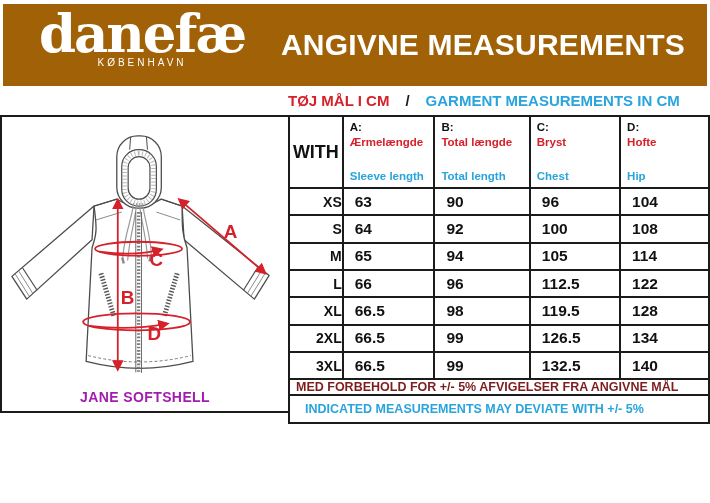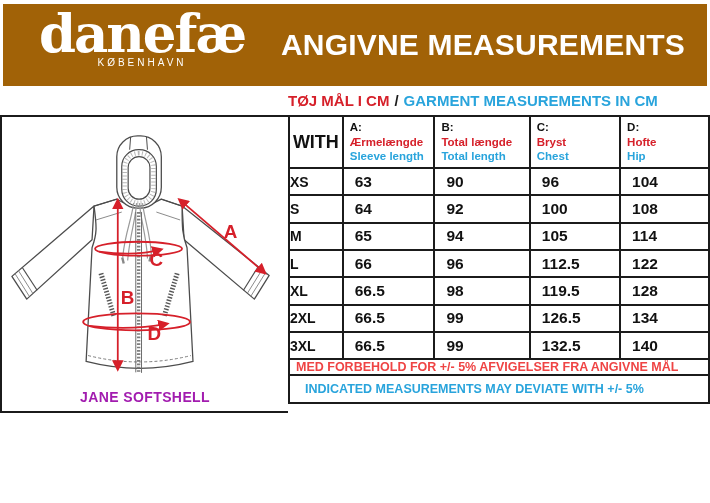--- a/index.html
+++ b/index.html
@@ -22,21 +22,21 @@
   .logo-sub { font-size:10px; letter-spacing:3px; margin-top:-4px; font-weight:400; }
   .main-title {
     position:absolute; left:268px; right:12px; top:0; height:100%;
     display:flex; align-items:center; justify-content:center;
     font-size:30px; font-weight:bold; white-space:nowrap; letter-spacing:0.2px;
   }
 
   
   .subtitle-row {
     position:absolute; left:288px; top:87px; width:422px; height:27px;
-    display:flex; align-items:center; gap:5px;
+    display:flex; align-items:center; gap:16px;
     font-weight:bold; font-size:15px; white-space:nowrap;
   }
   .sub-da { color:#d6202a; }
   .sub-sep { color:#1b1b1b; }
   .sub-en { color:#29a4dc; }
 
   
   .drawing-panel {
     position:absolute; left:0; top:115px; width:288px; height:298px;
     border:2px solid #1b1b1b; border-right:none; background:#fff;
@@ -55,27 +55,27 @@
   .size-table th, .size-table td {
     border:2px solid #1b1b1b; overflow:hidden; white-space:nowrap;
   }
   .size-h { width:54px; font-size:18px; font-weight:bold; text-align:center; color:#111; }
   .col-h {
     text-align:left; vertical-align:middle; padding:3px 2px 3px 6px;
     font-size:11.5px; line-height:1.28; font-weight:bold;
   }
   .col-key { color:#111; }
   .col-da  { color:#d6202a; }
-  .col-en  { color:#29a4dc; }
+  .col-en  { color:#29a4dc;margin-top:20px; }
   .hrow { height:48px; }
   .drow { height:27.3px; }
-  .size-c { text-align:left; font-weight:bold; font-size:14px; color:#111; }
+  .size-c { text-align:right; font-weight:bold; font-size:14px; color:#111; }
   .val { text-align:left; font-weight:bold; font-size:15.5px; color:#111; padding-left:11px; }
   .note { font-weight:bold; font-size:12.5px; padding-left:6px; text-align:left; }
-  .note-da { color:#ef4444; height:15px; }
+  .note-da { color:#7f1d1d; height:15px; }
   .note-en { color:#29a4dc; height:28px;padding-left:15px; }
 </style>
 </head>
 <body>
 
 <header class="topbar">
   <div class="logo-block">
     <div class="logo-script">danefæ</div>
     <div class="logo-sub">KØBENHAVN</div>
   </div>

